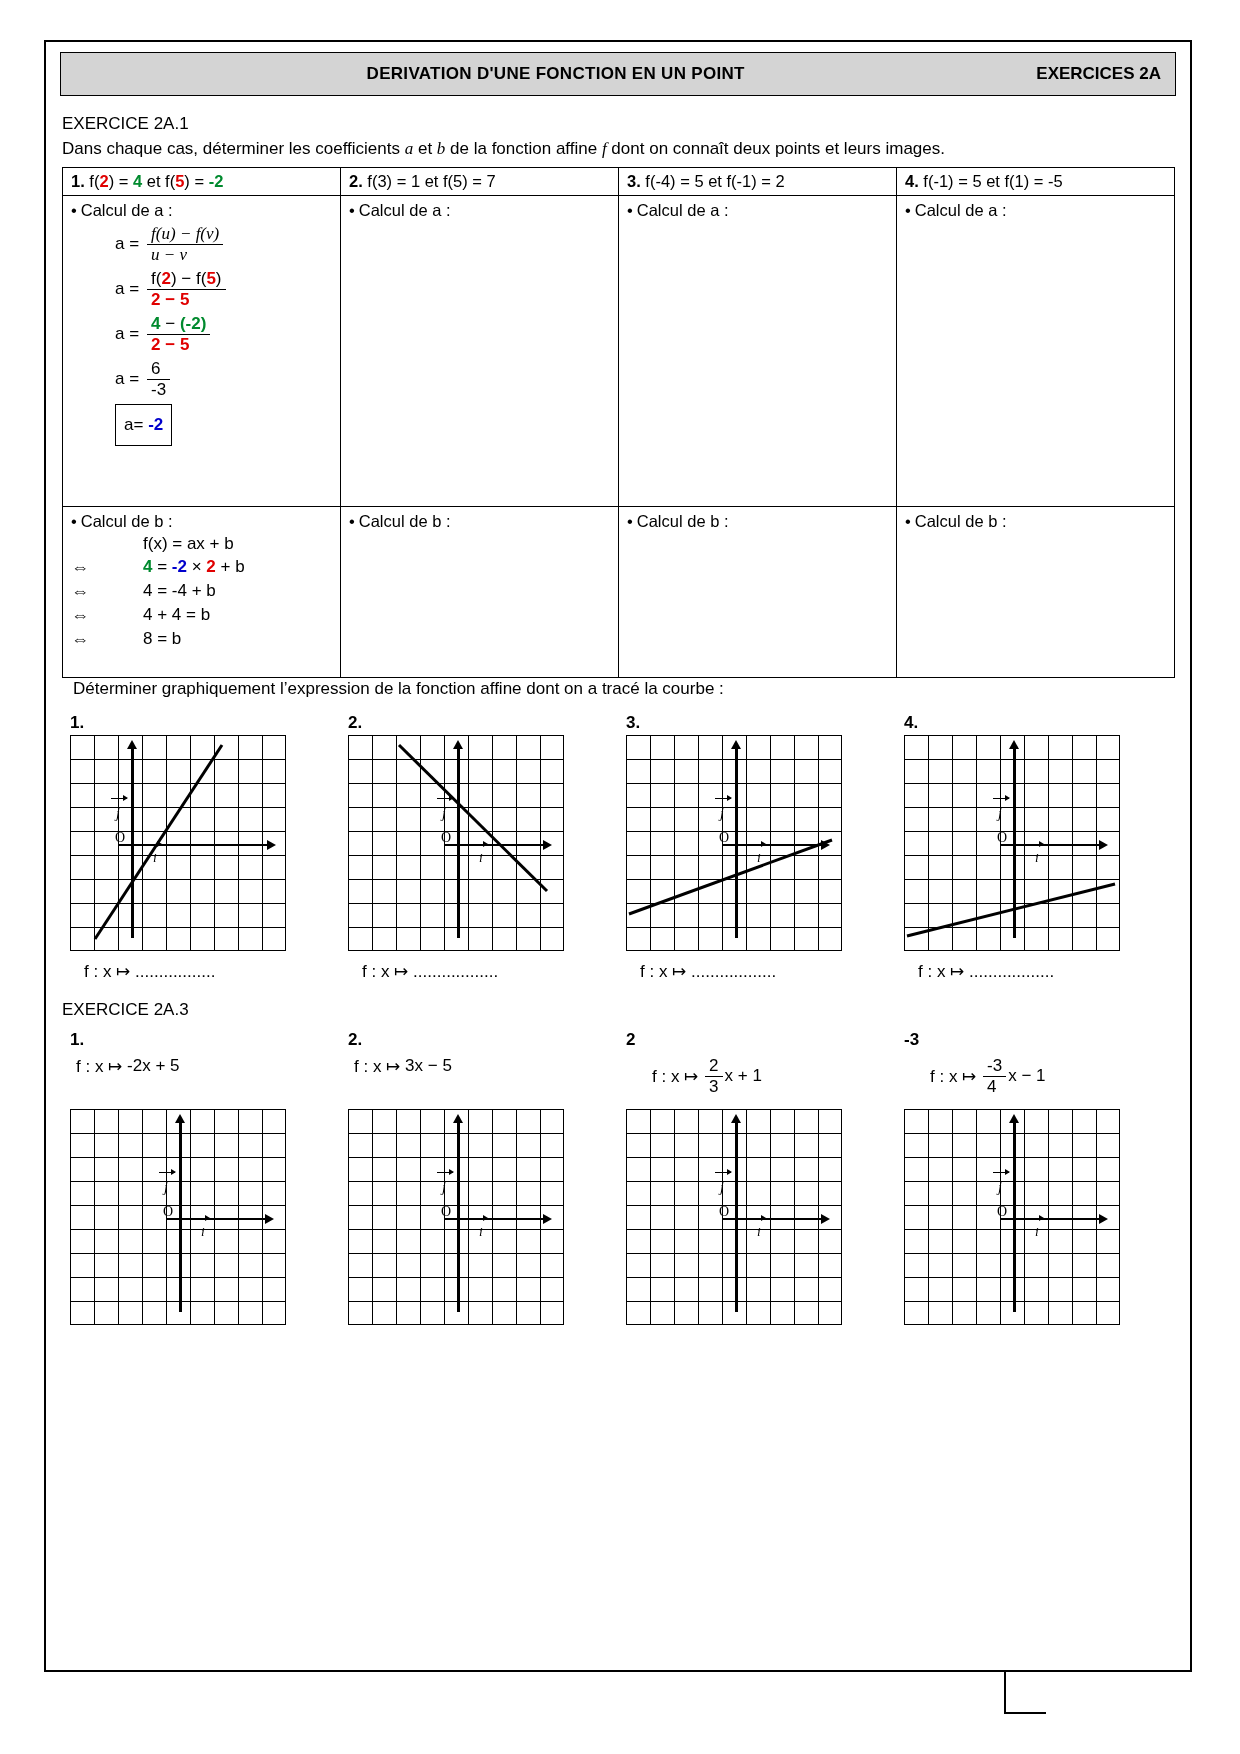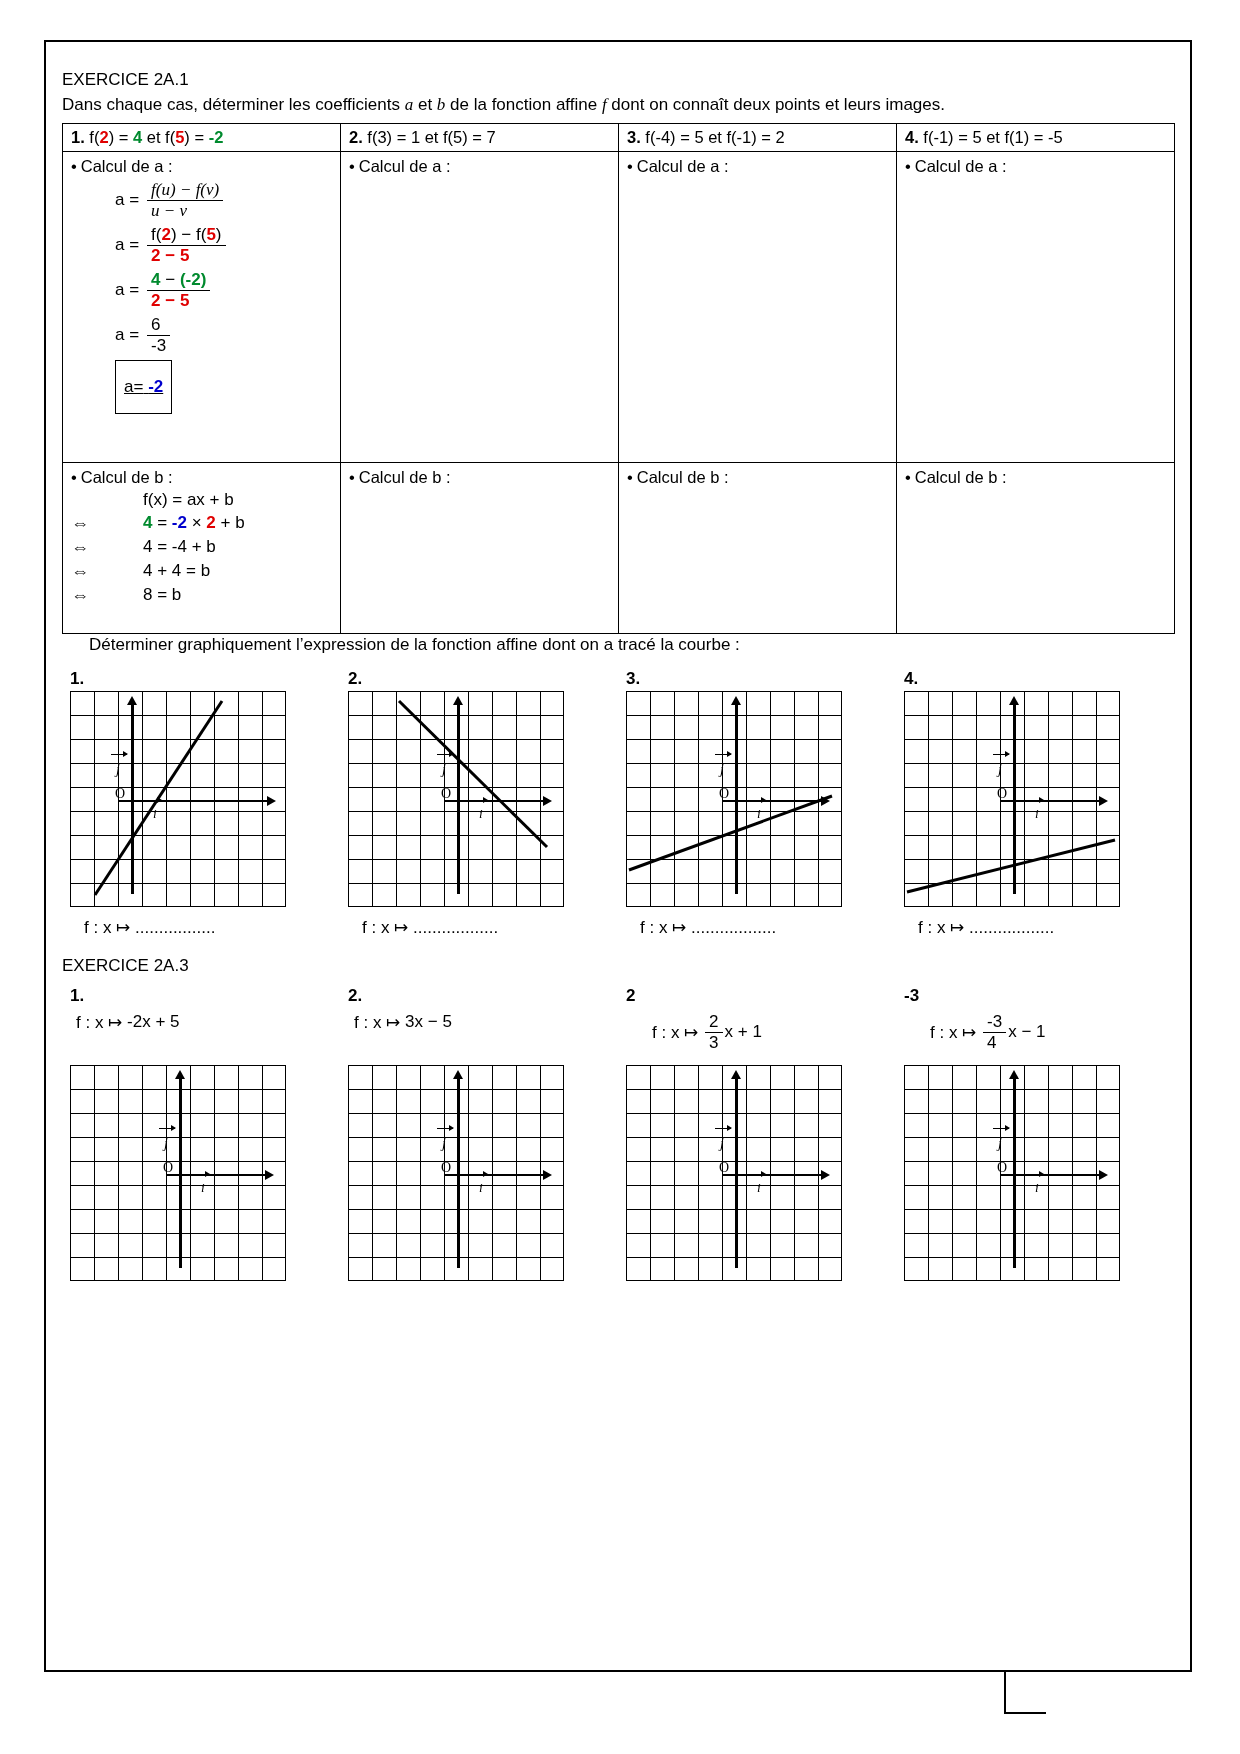--- a/index.html
+++ b/index.html
@@ -68,21 +68,21 @@
     font-size:17px;
     font-variant:small-caps;
     text-transform:uppercase;
     margin:18px 0 4px 6px;
   }
   .ex-intro{
     font-size:17px;
     margin:0 6px 6px 6px;
     line-height:1.35;
   }
-  .ex-intro.indent{margin-left:33px;}
+  .ex-intro.indent{margin-left:17px;}
   i.mathvar{font-family:"Liberation Serif",serif;font-style:italic;font-size:17px;}
   
   table.ex1{
     border-collapse:collapse;
     width:1112px;
     margin-left:6px;
     table-layout:fixed;
   }
   table.ex1 td{
     border:1px solid #000;
@@ -111,24 +111,23 @@
   .frac .den{display:block;padding:0 4px;}
   .calcline{
     display:flex;align-items:center;
     margin:4px 0 4px 44px;
     font-size:17px;
   }
   .calcline .lbl{margin-right:6px;}
   .boxed{
     display:inline-block;
     border:1px solid #000;
-    padding:16px 8px;
+    padding:10px 8px;
     margin-left:44px;
     font-size:17px;
-    text-decoration:underline;
   }
   .bline{
     display:flex;
     font-size:17px;
     margin:3px 0 3px 0;
     align-items:center;
   }
   .bline .eq{width:46px;text-align:left;font-size:18px;}
   .bline .body{margin-left:26px;}
   
@@ -199,20 +198,24 @@
   .spacer8{height:8px;}
 </style>
 </head>
 <body>
 
 <div class="page-frame"></div>
 <div class="corner-fold"></div>
 
 <div class="content">
 
+  <div class="banner">
+    <div class="banner-title">Derivation d'une fonction en un point</div>
+    <div class="banner-right">Exercices 2A</div>
+  </div>
 
   <div class="ex-title">Exercice 2A.1</div>
   <div class="ex-intro">
     <span>Dans chaque cas, déterminer les coefficients </span><i class="mathvar">a</i><span> et </span><i class="mathvar">b</i><span> de la fonction affine </span><i class="mathvar">f</i><span> dont on connaît deux points et leurs images.</span>
   </div>
 
   <table class="ex1">
     <colgroup>
       <col style="width:278px">
         <col style="width:278px">

